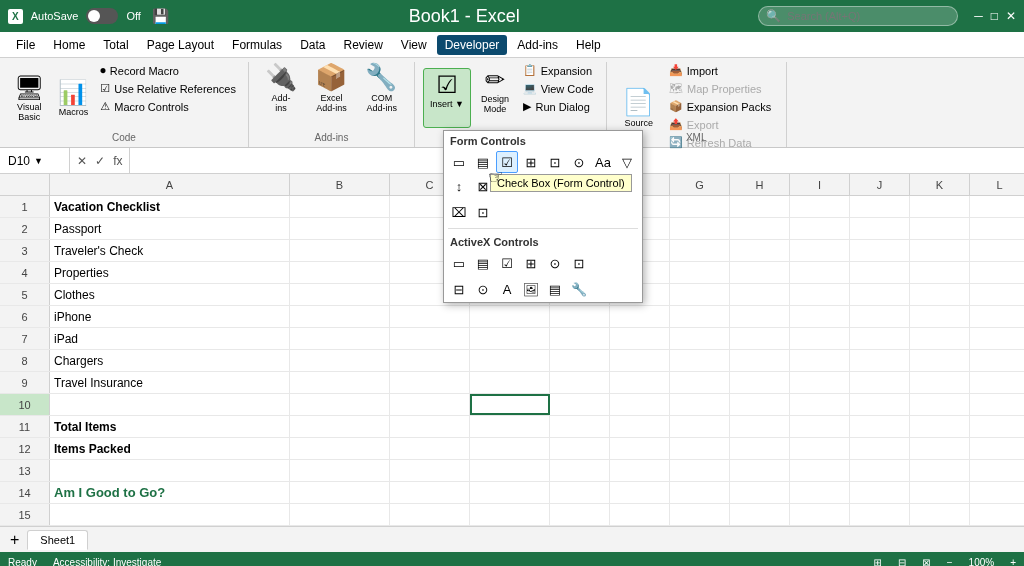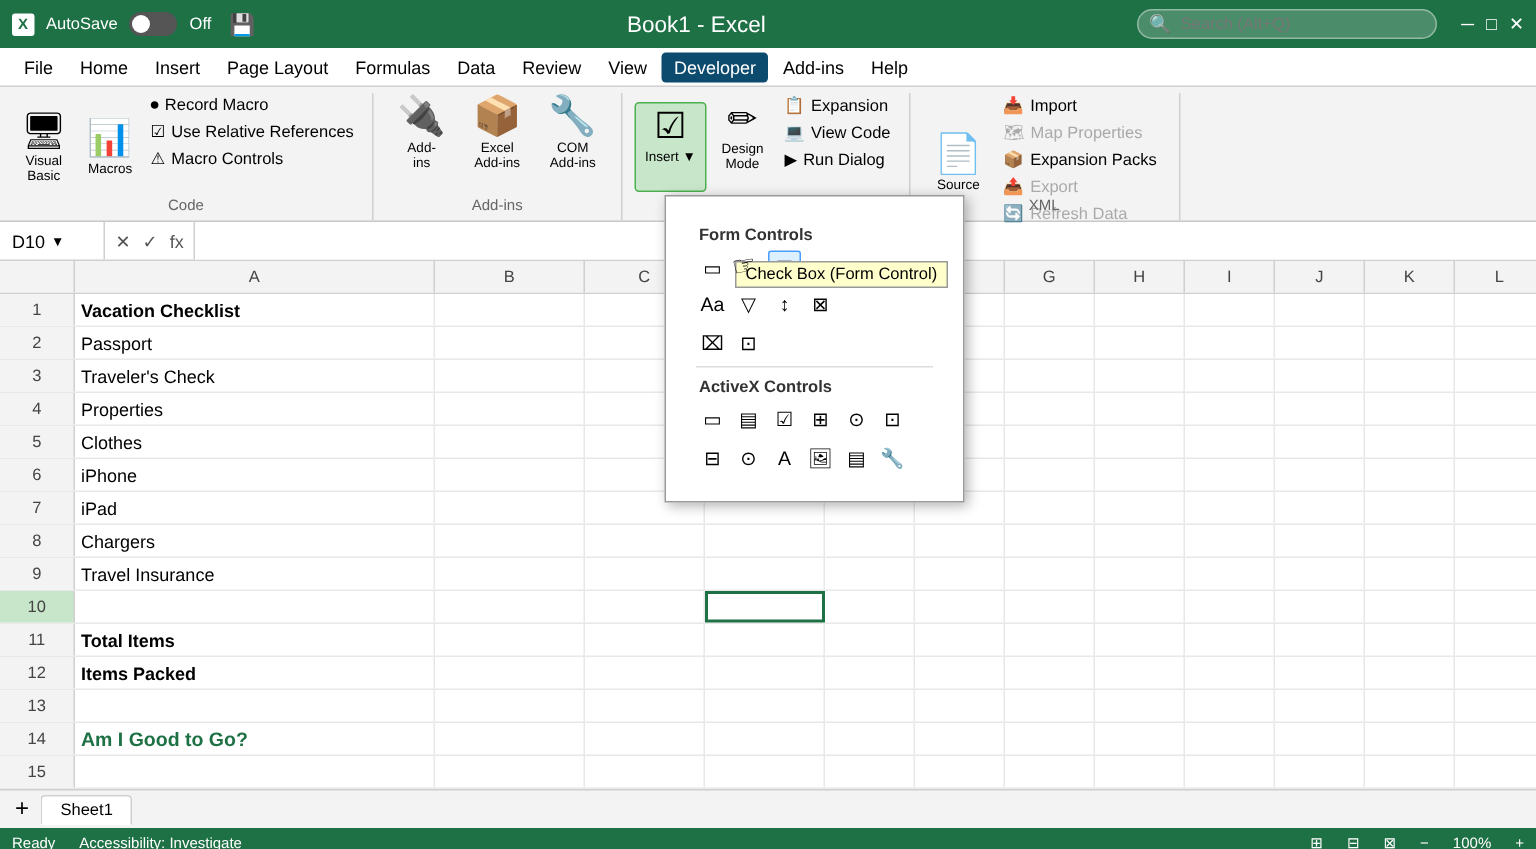--- a/index.html
+++ b/index.html
@@ -40,21 +40,21 @@
     }
     .toggle-knob {
       background: white;
       border-radius: 50%;
       width: 12px;
       height: 12px;
     }
     .title-bar-title {
       flex: 1;
       text-align: center;
-      font-size: 15px;
+      font-size: 18px;
     }
     .title-bar-search {
       background: rgba(255,255,255,0.2);
       border: 1px solid rgba(255,255,255,0.4);
       border-radius: 14px;
       padding: 3px 12px 3px 28px;
       color: white;
       font-size: 11px;
       width: 200px;
       position: relative;
@@ -174,21 +174,21 @@
     
     .form-controls-popup {
       position: absolute;
       top: 72px;
       left: 443px;
       background: white;
       border: 1px solid #999;
       box-shadow: 2px 2px 8px rgba(0,0,0,0.3);
       z-index: 100;
       width: 200px;
-      padding: 16px;
+      padding: 0;
     }
     .popup-section-title {
       font-weight: bold;
       font-size: 11px;
       padding: 4px 6px 2px 6px;
       color: #333;
     }
     .popup-icons-row {
       display: flex;
       gap: 2px;
@@ -400,21 +400,21 @@
   <div style="display:flex;gap:8px;margin-left:8px;">
     <span style="cursor:pointer;">─</span>
     <span style="cursor:pointer;">□</span>
     <span style="cursor:pointer;">✕</span>
   </div>
 </div>
 
 <div class="menu-bar">
   <div class="menu-item">File</div>
   <div class="menu-item">Home</div>
-  <div class="menu-item">Insert</div>
+  <div class="menu-item">Total</div>
   <div class="menu-item">Page Layout</div>
   <div class="menu-item">Formulas</div>
   <div class="menu-item">Data</div>
   <div class="menu-item">Review</div>
   <div class="menu-item">View</div>
   <div class="menu-item active">Developer</div>
   <div class="menu-item">Add-ins</div>
   <div class="menu-item">Help</div>
 </div>
 

